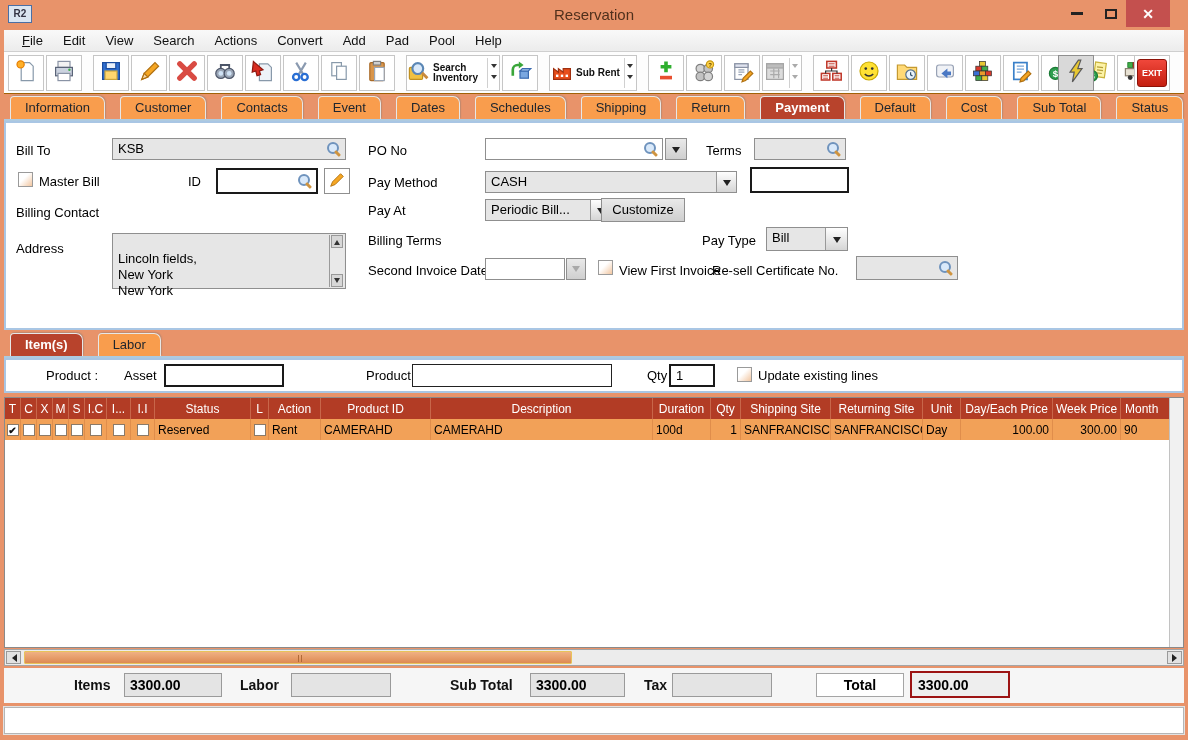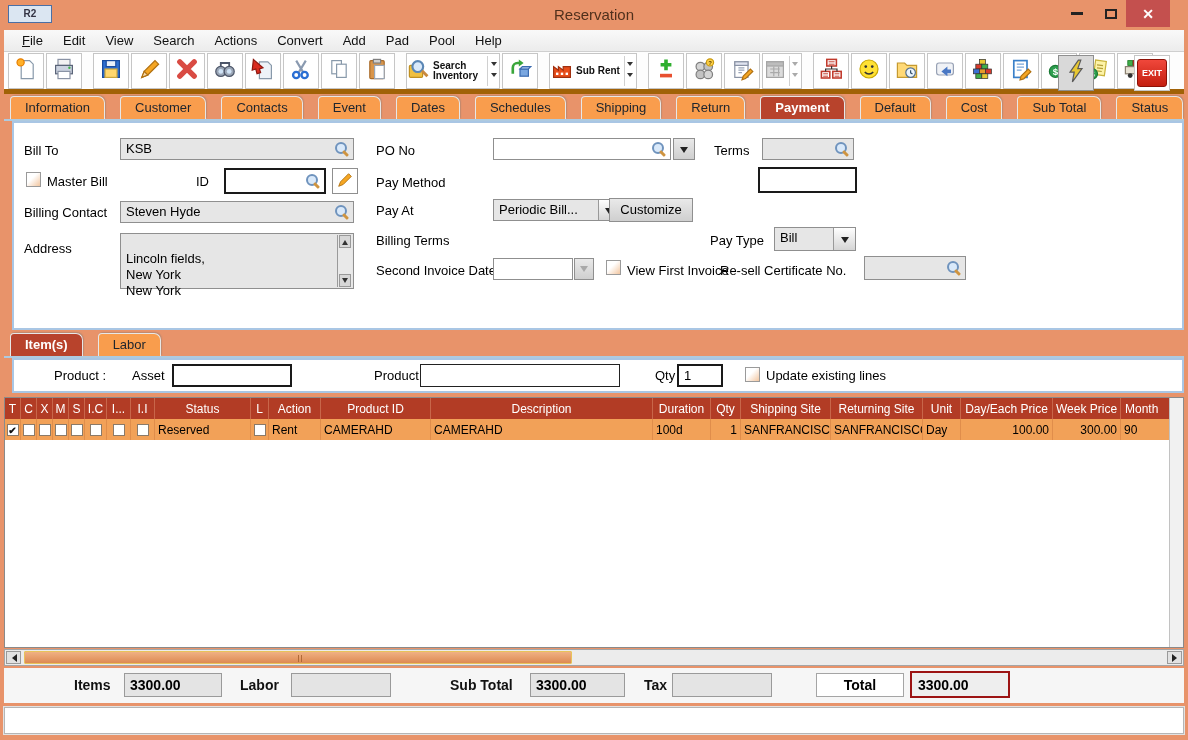--- a/index.html
+++ b/index.html
@@ -3,39 +3,39 @@
 <meta charset="utf-8">
 <style>
   * { box-sizing: border-box; }
   html,body { margin:0; padding:0; }
   body {
     width:1188px; height:740px; position:relative; overflow:hidden;
     background:#e8936a; font-family:"Liberation Sans",sans-serif; color:#000;
   }
   
   .titlebar { position:absolute; left:0; top:0; width:1188px; height:30px; background:#e8936a; }
-  .app-badge { position:absolute; left:8px; top:5px; width:44px; height:18px; background:#dbe6f2;
+  .app-badge { position:absolute; left:8px; top:5px; width:24px; height:18px; background:#dbe6f2;
     border:1px solid #4a6fa5; font-size:10px; font-weight:bold; color:#334; text-align:center; line-height:16px; }
   .title-text { position:absolute; left:0; right:0; top:6px; text-align:center; font-size:15px; color:#50301c; }
   .win-btn { position:absolute; top:0; height:27px; display:flex; align-items:center; justify-content:center; color:#222; }
   .btn-min { right:96px; width:30px; }
   .btn-min i { width:12px; height:3px; background:#222; }
   .btn-max { right:62px; width:30px; }
   .btn-max i { width:12px; height:10px; border:2px solid #222; }
   .btn-close { right:18px; width:44px; background:#c4504e; }
   .btn-close span { color:#fff; font-size:14px; font-weight:bold; }
   
   .menubar { position:absolute; left:4px; right:4px; top:30px; height:22px;
     background:linear-gradient(#f9f9f9,#ececec); border-bottom:1px solid #cfcfcf;
     display:flex; align-items:center; padding-left:8px; }
   .menu-item { font-size:13px; padding:0 10px; line-height:22px; color:#111; }
   .menu-item.mn-file::first-letter { text-decoration:underline; }
   
   .toolbar { position:absolute; left:4px; right:4px; top:52px; height:42px; background:#fdfdfd;
-    border-bottom:5px solid #a16207; display:flex; align-items:center; padding-left:4px; }
+    border-bottom:1px solid #a16207; display:flex; align-items:center; padding-left:4px; }
   .tb { height:36px; min-width:36px; background:#fff; border:1px solid #c6c6c6; margin-right:2px;
     display:flex; align-items:center; justify-content:center; position:relative; }
   .tb svg { width:24px; height:24px; }
   .tb.gap { margin-left:9px; }
   .tb-label { font-size:10px; font-weight:bold; color:#111; line-height:10px; padding:0 2px; }
   .dd-col { display:flex; flex-direction:column; align-items:center; justify-content:center;
     width:12px; height:30px; border-left:1px solid #d0d0d0; margin-left:2px; }
   .dd-tri { width:0; height:0; border:3px solid transparent; border-top:4px solid #333; margin:2px 0; }
   .dd-tri.dis { border-top-color:#aaa; }
   .tb-flash { position:absolute; right:88px; top:3px; background:#d9d9d9; border:1px solid #8f8f8f; }
@@ -44,21 +44,21 @@
     border-radius:3px; color:#fff; font-size:9px; font-weight:bold; display:flex; align-items:center; justify-content:center; }
   
   .tabstrip { position:absolute; left:4px; right:4px; height:25px; display:flex; align-items:flex-end; padding-left:6px; border-bottom:2px solid #aecadf; }
   .ts1 { top:96px; }
   .ts2 { top:333px; }
   .tab { height:23px; line-height:22px; padding:0 14px; margin-right:15px; background:#f99d4d;
     border:1px solid #e7e7e7; border-bottom:none; border-radius:4px 7px 0 0; font-size:13px; color:#20262e;
     box-shadow:1px -1px 1px rgba(120,120,120,.35); white-space:nowrap; }
   .tab.active { background:#b8432c; color:#fff; font-weight:bold; }
   
-  .panel { position:absolute; left:12px; right:4px; background:#fff; border:2px solid #a9c6e4; }
+  .panel { position:absolute; left:4px; right:4px; background:#fff; border:2px solid #a9c6e4; }
   .pay-panel { top:121px; height:209px; }
   .search-panel { top:358px; height:35px; }
   .lbl { position:absolute; font-size:13px; color:#000; white-space:nowrap; }
   .fld { position:absolute; background:#e6e6e6; border:1px solid #8f8f8f; font-size:13px;
     padding:2px 20px 0 5px; color:#000; overflow:hidden; white-space:nowrap; }
   .fld.white { background:#fff; }
   .mag { position:absolute; right:3px; top:50%; margin-top:-8px; width:16px; height:16px; }
   .mag::before { content:""; position:absolute; left:1px; top:1px; width:8px; height:8px;
     border:2px solid #6f93bd; border-radius:50%; background:#d9e9fa; }
   .mag::after { content:""; position:absolute; right:1px; bottom:2px; width:7px; height:3px;
@@ -402,23 +402,20 @@
   <span class="lbl" style="left:33px;top:51px;">Master Bill</span>
   <span class="lbl" style="left:182px;top:51px;">ID</span>
   <div class="fld white black-outline" style="left:210px;top:45px;width:102px;height:26px;">
     <span></span><i class="mag"></i>
   </div>
   <div class="btn" style="left:318px;top:45px;width:26px;height:26px;background:#fff;"><span><svg viewBox="0 0 20 20" style="width:18px;height:18px;margin-top:2px;">
           <path d="M3 17l2-5 9-9 3 3-9 9z" fill="#f5a623" stroke="#b07010"></path>
         </svg></span></div>
 
   <span class="lbl" style="left:10px;top:82px;">Billing Contact</span>
-  <div class="fld" style="left:106px;top:78px;width:234px;height:22px;">
-    <span>Steven Hyde</span><i class="mag"></i>
-  </div>
 
   <span class="lbl" style="left:10px;top:118px;">Address</span>
   <div class="ta" style="left:106px;top:110px;width:234px;height:56px;">
     <span style="white-space:pre-line;">Lincoln fields,
 New York
 New York</span>
     <span class="vscroll-mini">
       <span class="up"><i class="tinytri-u"></i></span>
       <span class="dn"><i class="tinytri-d"></i></span>
     </span>
@@ -426,20 +423,26 @@
 
   <span class="lbl" style="left:362px;top:20px;">PO No</span>
   <div class="fld white" style="left:479px;top:15px;width:178px;height:22px;">
     <span></span><i class="mag"></i>
   </div>
   <div class="btn" style="left:659px;top:15px;width:22px;height:22px;">
       <i class="tri" style="margin:8px auto 0;display:block;"></i>
     </div>
 
   <span class="lbl" style="left:362px;top:52px;">Pay Method</span>
+  <div class="fld" style="left:479px;top:48px;width:252px;height:22px;">
+    <span>CASH</span>
+    <span class="combo-btn">
+        <i class="tri" style="margin-top:6px;"></i>
+      </span>
+  </div>
 
   <span class="lbl" style="left:362px;top:80px;">Pay At</span>
   <div class="fld" style="left:479px;top:76px;width:126px;height:22px;padding-right:22px;">
     <span>Periodic Bill...</span>
     <span class="combo-btn">
         <i class="tri" style="margin-top:6px;"></i>
       </span>
   </div>
   <div class="btn" style="left:595px;top:75px;width:84px;height:24px;line-height:22px;"><span>Customize</span></div>
 

